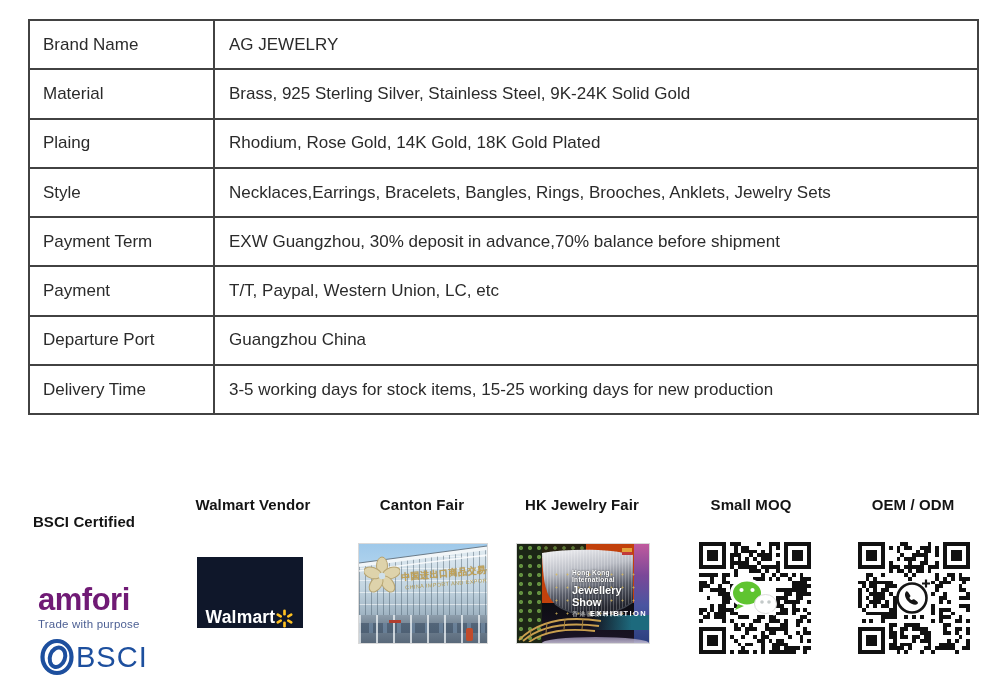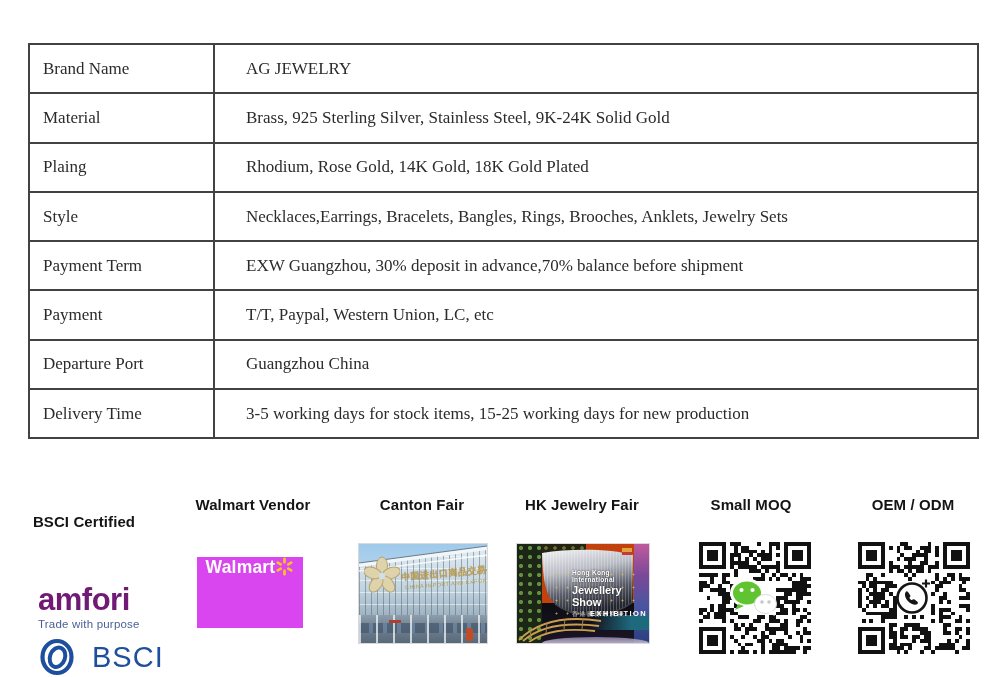--- a/index.html
+++ b/index.html
@@ -1,42 +1,42 @@
 <!DOCTYPE html>
 <html><head>
 <meta charset="utf-8">
 <style>
   html,body{margin:0;padding:0;background:#fff;}
   .canvas{position:relative;width:1000px;height:677px;background:#fff;overflow:hidden;
           font-family:"Liberation Sans",sans-serif;}
 
   
-  .spec-table{position:absolute;left:28px;top:43px;width:951px;border-collapse:collapse;table-layout:fixed;font-family:Liberation Serif, serif;}
+  .spec-table{position:absolute;left:28px;top:19px;width:951px;border-collapse:collapse;table-layout:fixed;}
   .spec-table td{border:2px solid #424242;height:45.3px;vertical-align:middle;
                  font-size:17px;color:#2b2b2b;white-space:nowrap;overflow:hidden;}
   .spec-table td.lbl{padding-left:13px;}
-  .spec-table td.val{padding-left:31px;}
+  .spec-table td.val{padding-left:14px;}
 
   
   .badge{position:absolute;top:496px;}
   .badge-label{font-size:15px;font-weight:bold;color:#141414;text-align:center;letter-spacing:.1px;}
 
   
   .badge.bsci{left:14px;width:168px;}
   .bsci .badge-label{width:140px;margin-top:17px;}
   .amfori-art{position:absolute;left:24px;top:56px;width:150px;}
   .amfori-word{font-size:31px;font-weight:bold;color:#701a75;letter-spacing:-.5px;line-height:1;margin-top:32px;}
   .amfori-tag{font-size:11.5px;color:#4c5f93;margin-top:3px;letter-spacing:.2px;}
-  .bsci-row{display:flex;align-items:center;gap:16px;margin-top:7px;}
+  .bsci-row{display:flex;align-items:center;gap:0;margin-top:7px;}
   .bsci-text{font-size:29px;color:#1d4f9e;letter-spacing:1px;line-height:1;}
 
   
   .badge.walmart{left:193px;width:120px;}
-  .walmart-box{position:absolute;left:4px;top:61px;width:106px;height:71px;background:#d946ef;
-               display:flex;align-items:flex-start;justify-content:center;}
+  .walmart-box{position:absolute;left:4px;top:61px;width:106px;height:71px;background:#0f172a;
+               display:flex;align-items:flex-end;justify-content:center;}
   .walmart-word{color:#fff;font-size:17.5px;font-weight:bold;letter-spacing:.2px;}
 
   
   .photo{position:absolute;top:47px;overflow:hidden;border:1px solid #d9d9d9;background:#888;}
 
   
   .badge.canton{left:356px;width:132px;}
   .canton .photo{left:2px;width:128px;height:99px;}
   .c-sky{position:absolute;inset:0;background:linear-gradient(180deg,#9fc9ea,#cfe6f5 70%,#e8f2f8);}
   .c-glass{position:absolute;inset:0;clip-path:polygon(0 22%,100% 5%,100% 100%,0 100%);

